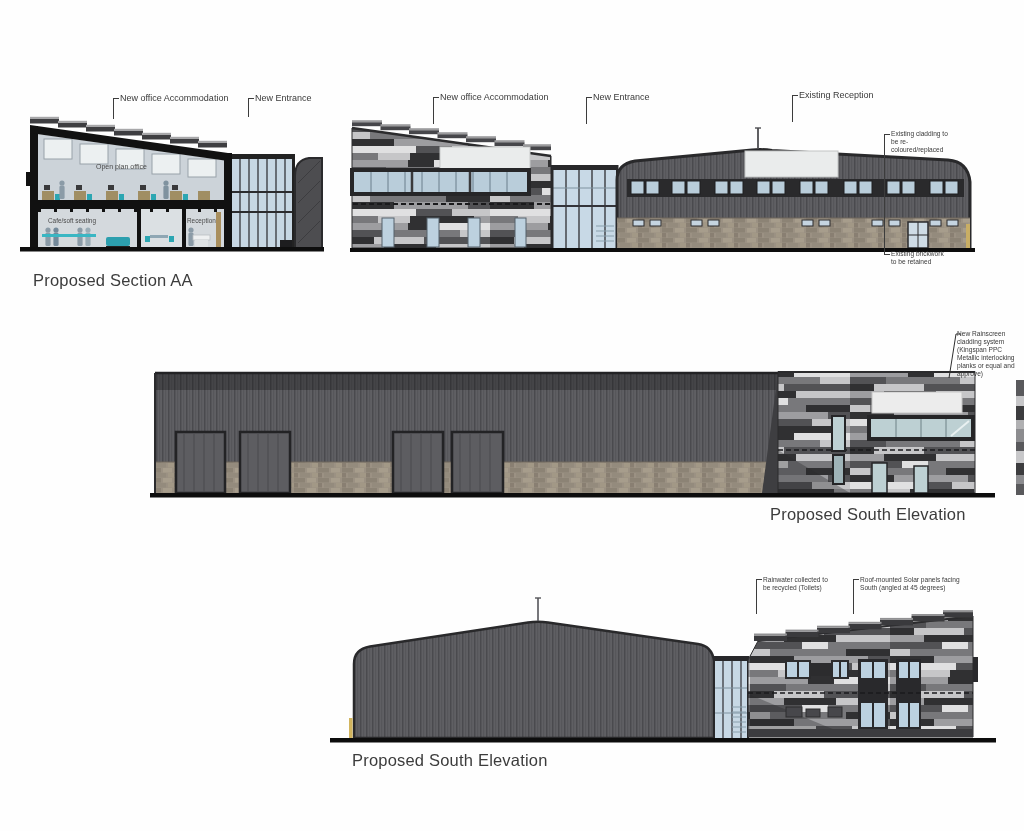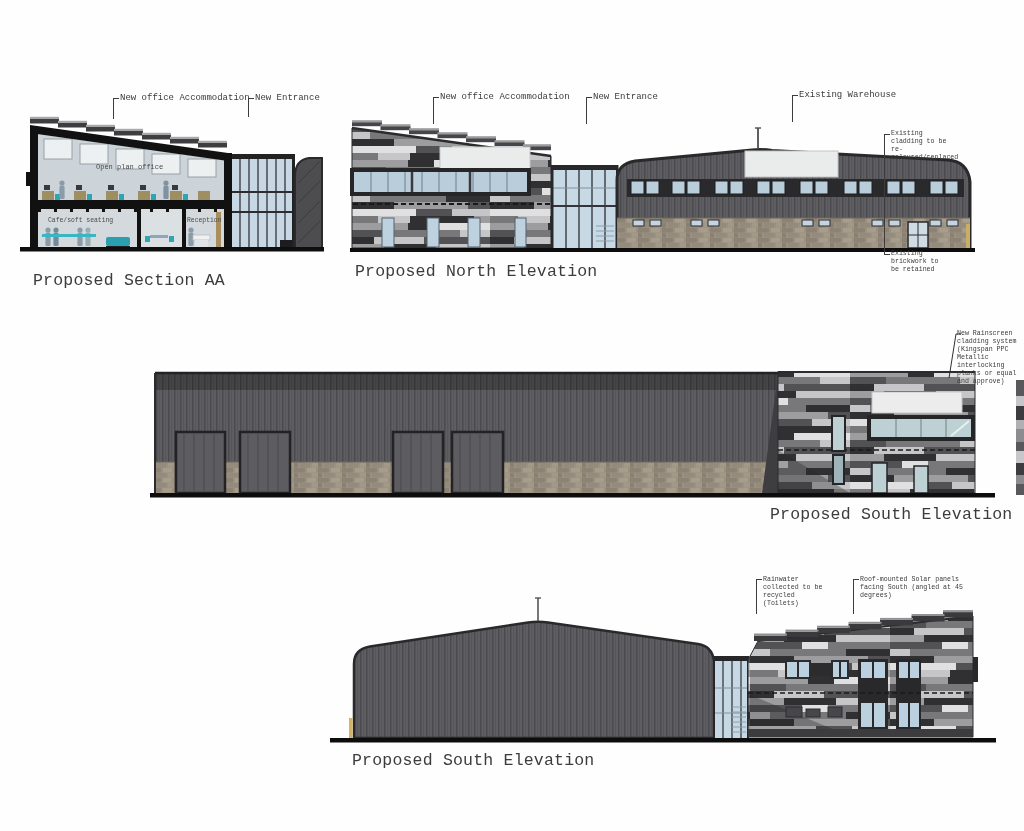--- a/index.html
+++ b/index.html
@@ -1,17 +1,17 @@
 <!DOCTYPE html>
 <html><head>
 <meta charset="utf-8">
 <style>
   html,body{margin:0;padding:0;background:#ffffff;}
   .sheet{position:relative;width:1024px;height:831px;background:#fefefe;overflow:hidden;
-         font-family:Liberation Mono, monospace;color:#3a3a3a;}
+         font-family:Liberation Sans, sans-serif;color:#3a3a3a;}
   .abs{position:absolute;}
   .title{font-size:16.5px;color:#3c3c3c;letter-spacing:.2px;white-space:nowrap;}
   .toplabel{font-size:9px;color:#3a3a3a;white-space:nowrap;}
   .note{font-size:6.6px;line-height:1.22;color:#3a3a3a;}
   .roomlabel{font-size:7px;color:#4a4a4a;white-space:nowrap;}
   .roomlabel.sm{font-size:6.4px;}
   .lead{position:absolute;border-left:1px solid #3c3c3c;}
   .lead.tt{border-top:1px solid #3c3c3c;width:5px;}
   .lead.tb{border-bottom:1px solid #3c3c3c;}
   svg{display:block;}
@@ -334,25 +334,24 @@
       <rect x="616" y="106" width="4" height="24" fill="#c9ae64"></rect>
     </g>
     <rect x="0" y="130" width="625" height="4" fill="#0d0d0d"></rect>
   </svg>
 
   <div class="lead tt abs" style="left:433px;top:97px;height:26px;"></div>
   <span class="toplabel abs" style="left:440px;top:92px;">New office Accommodation</span>
   <div class="lead tt abs" style="left:586px;top:97px;height:26px;"></div>
   <span class="toplabel abs" style="left:593px;top:92px;">New Entrance</span>
   <div class="lead tt abs" style="left:792px;top:95px;height:26px;"></div>
-  <span class="toplabel abs" style="left:799px;top:90px;">Existing Warehouse</span>
+  <span class="toplabel abs" style="left:799px;top:90px;">Existing Reception</span>
   <div class="lead tt tb abs" style="left:884px;top:134px;height:119px;"></div>
   <div class="note abs" style="left:891px;top:130px;width:64px;">Existing cladding to be re-coloured/replaced</div>
   <div class="note abs" style="left:891px;top:250px;width:54px;">Existing brickwork to be retained</div>
-  <div class="title abs" style="left:355px;top:262px;">Proposed North Elevation</div>
 
   <svg class="abs" style="left:150px;top:328px;" width="875" height="172" viewBox="0 0 875 172">
     <defs>
       <pattern id="pkC" width="140" height="63" patternUnits="userSpaceOnUse">
         <rect width="140" height="63" fill="#8a8a8d"></rect>
         <rect x="0" y="0" width="34" height="7" fill="#9d9da0"></rect>
           <rect x="34" y="0" width="52" height="7" fill="#303032"></rect>
           <rect x="86" y="0" width="54" height="7" fill="#c6c6c8"></rect>
         <rect x="0" y="7" width="52" height="7" fill="#525255"></rect>
           <rect x="52" y="7" width="26" height="7" fill="#e0e0e1"></rect>

